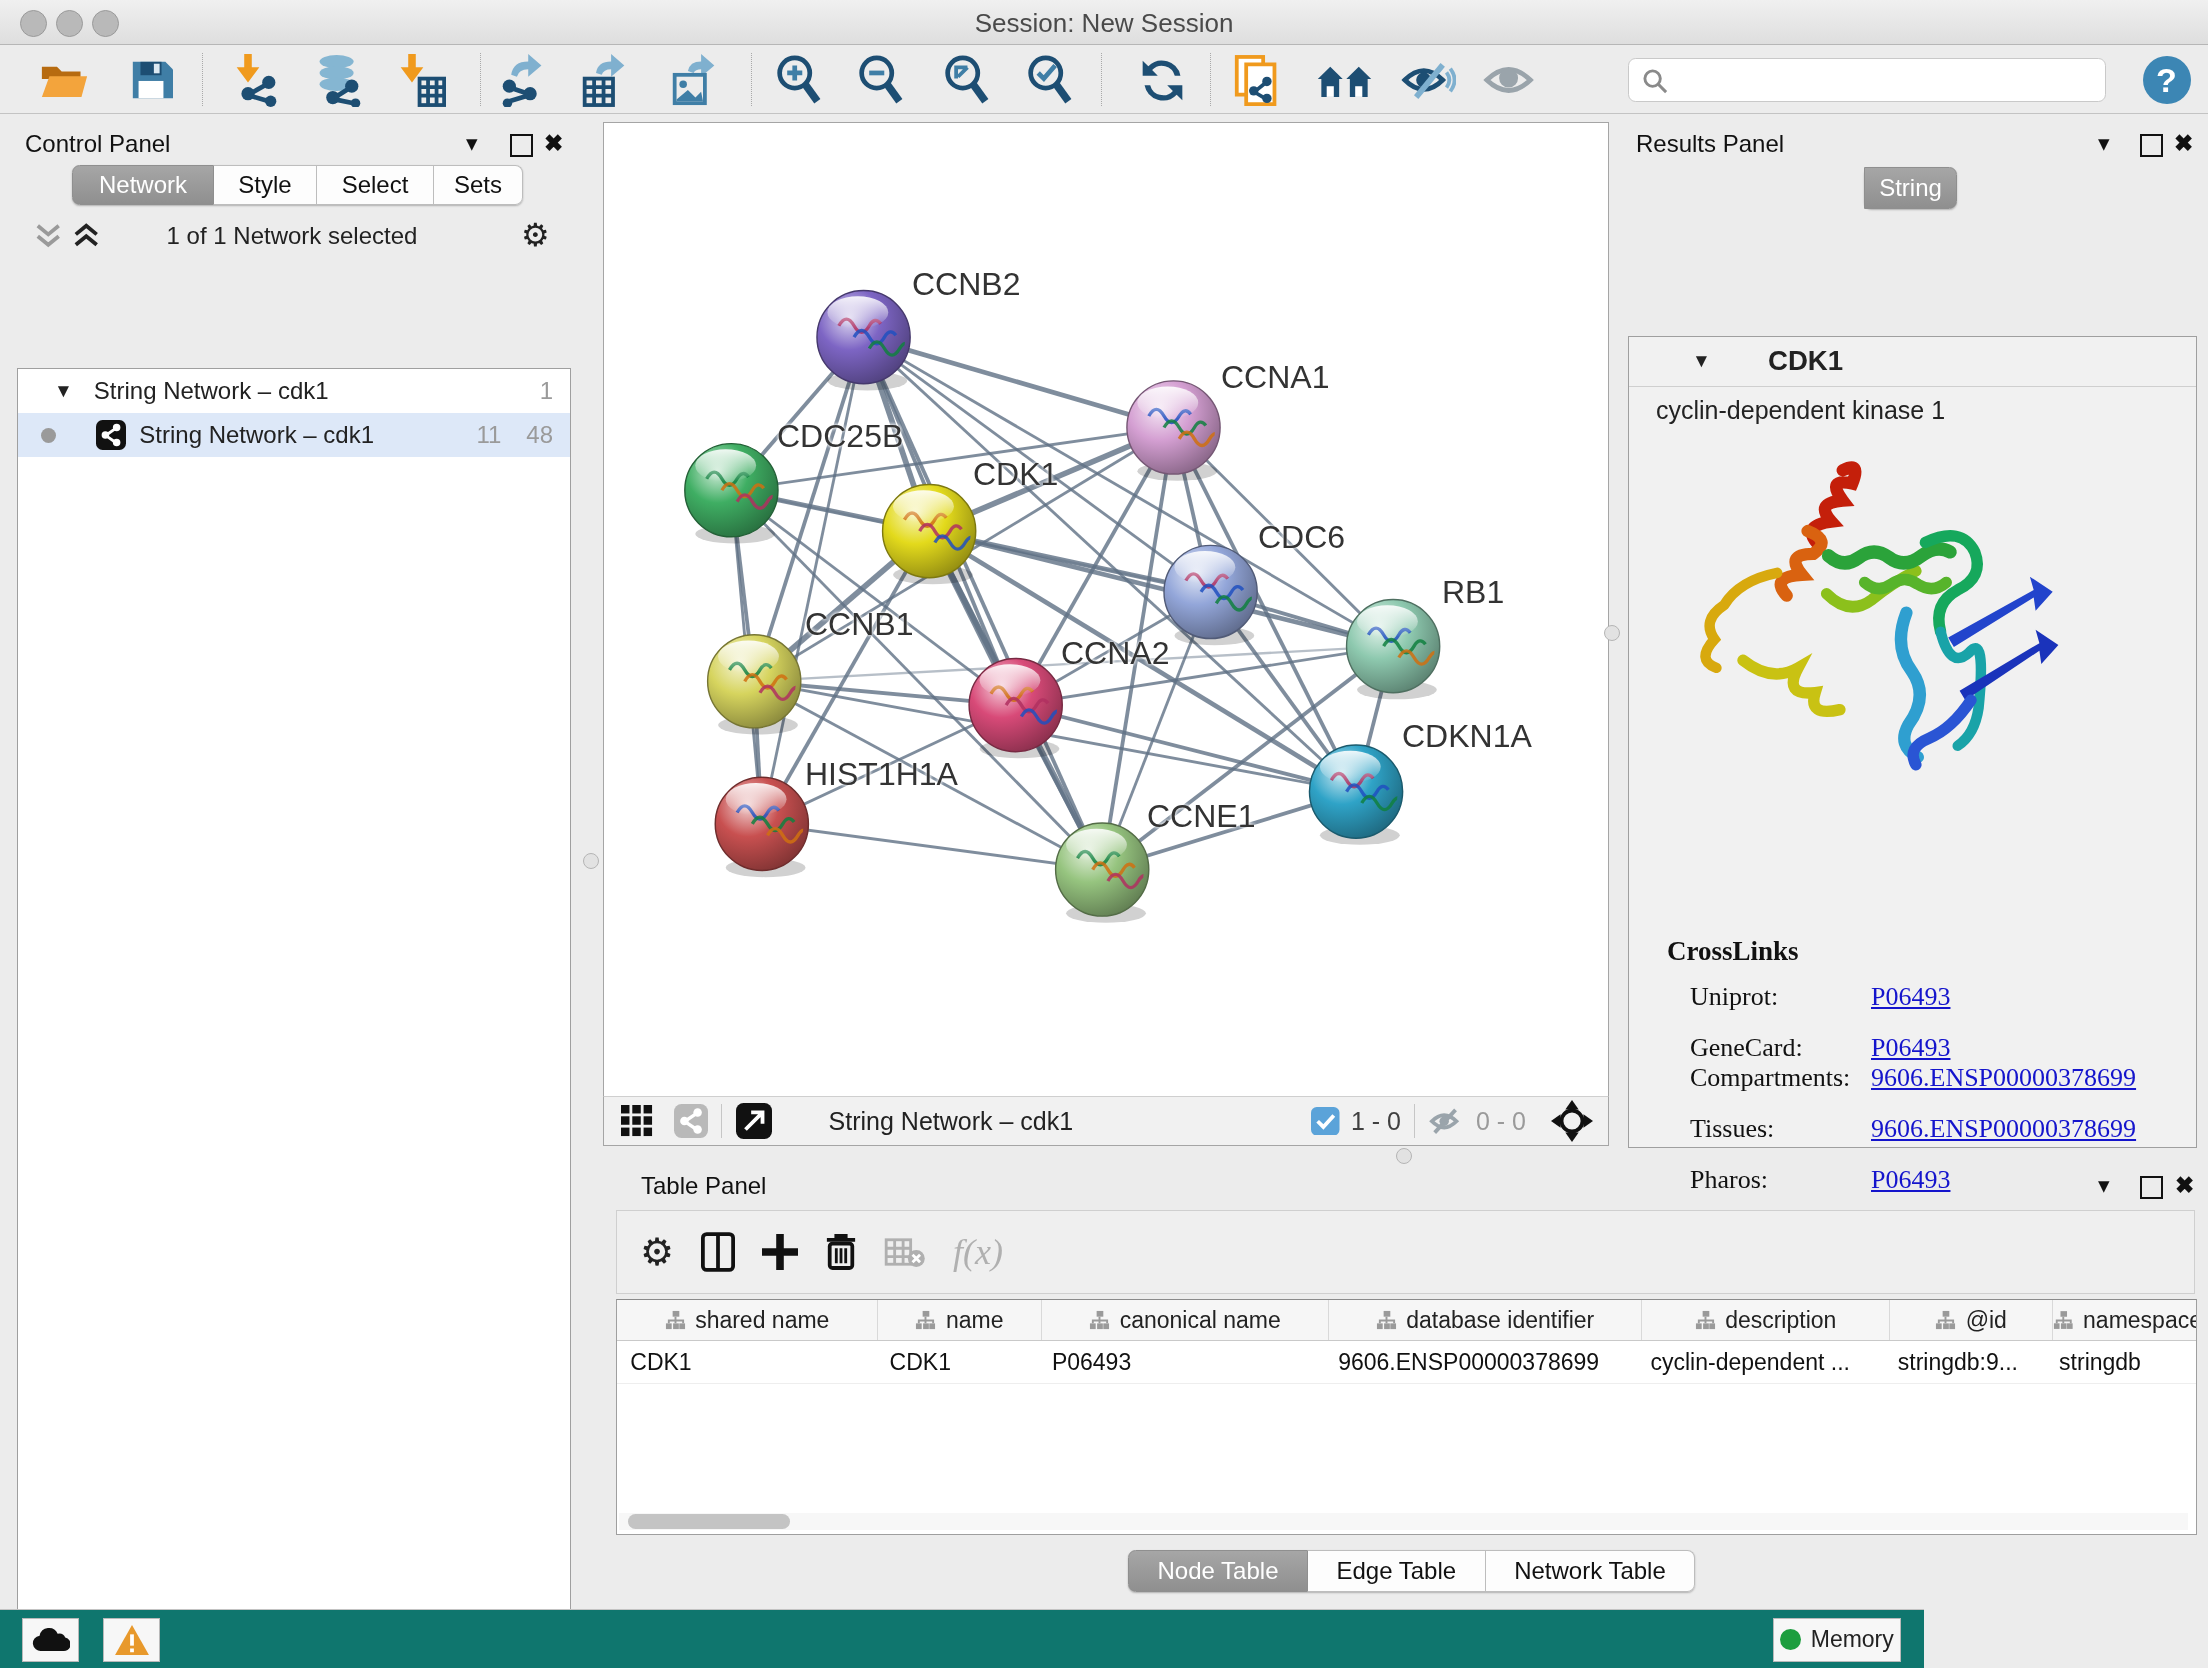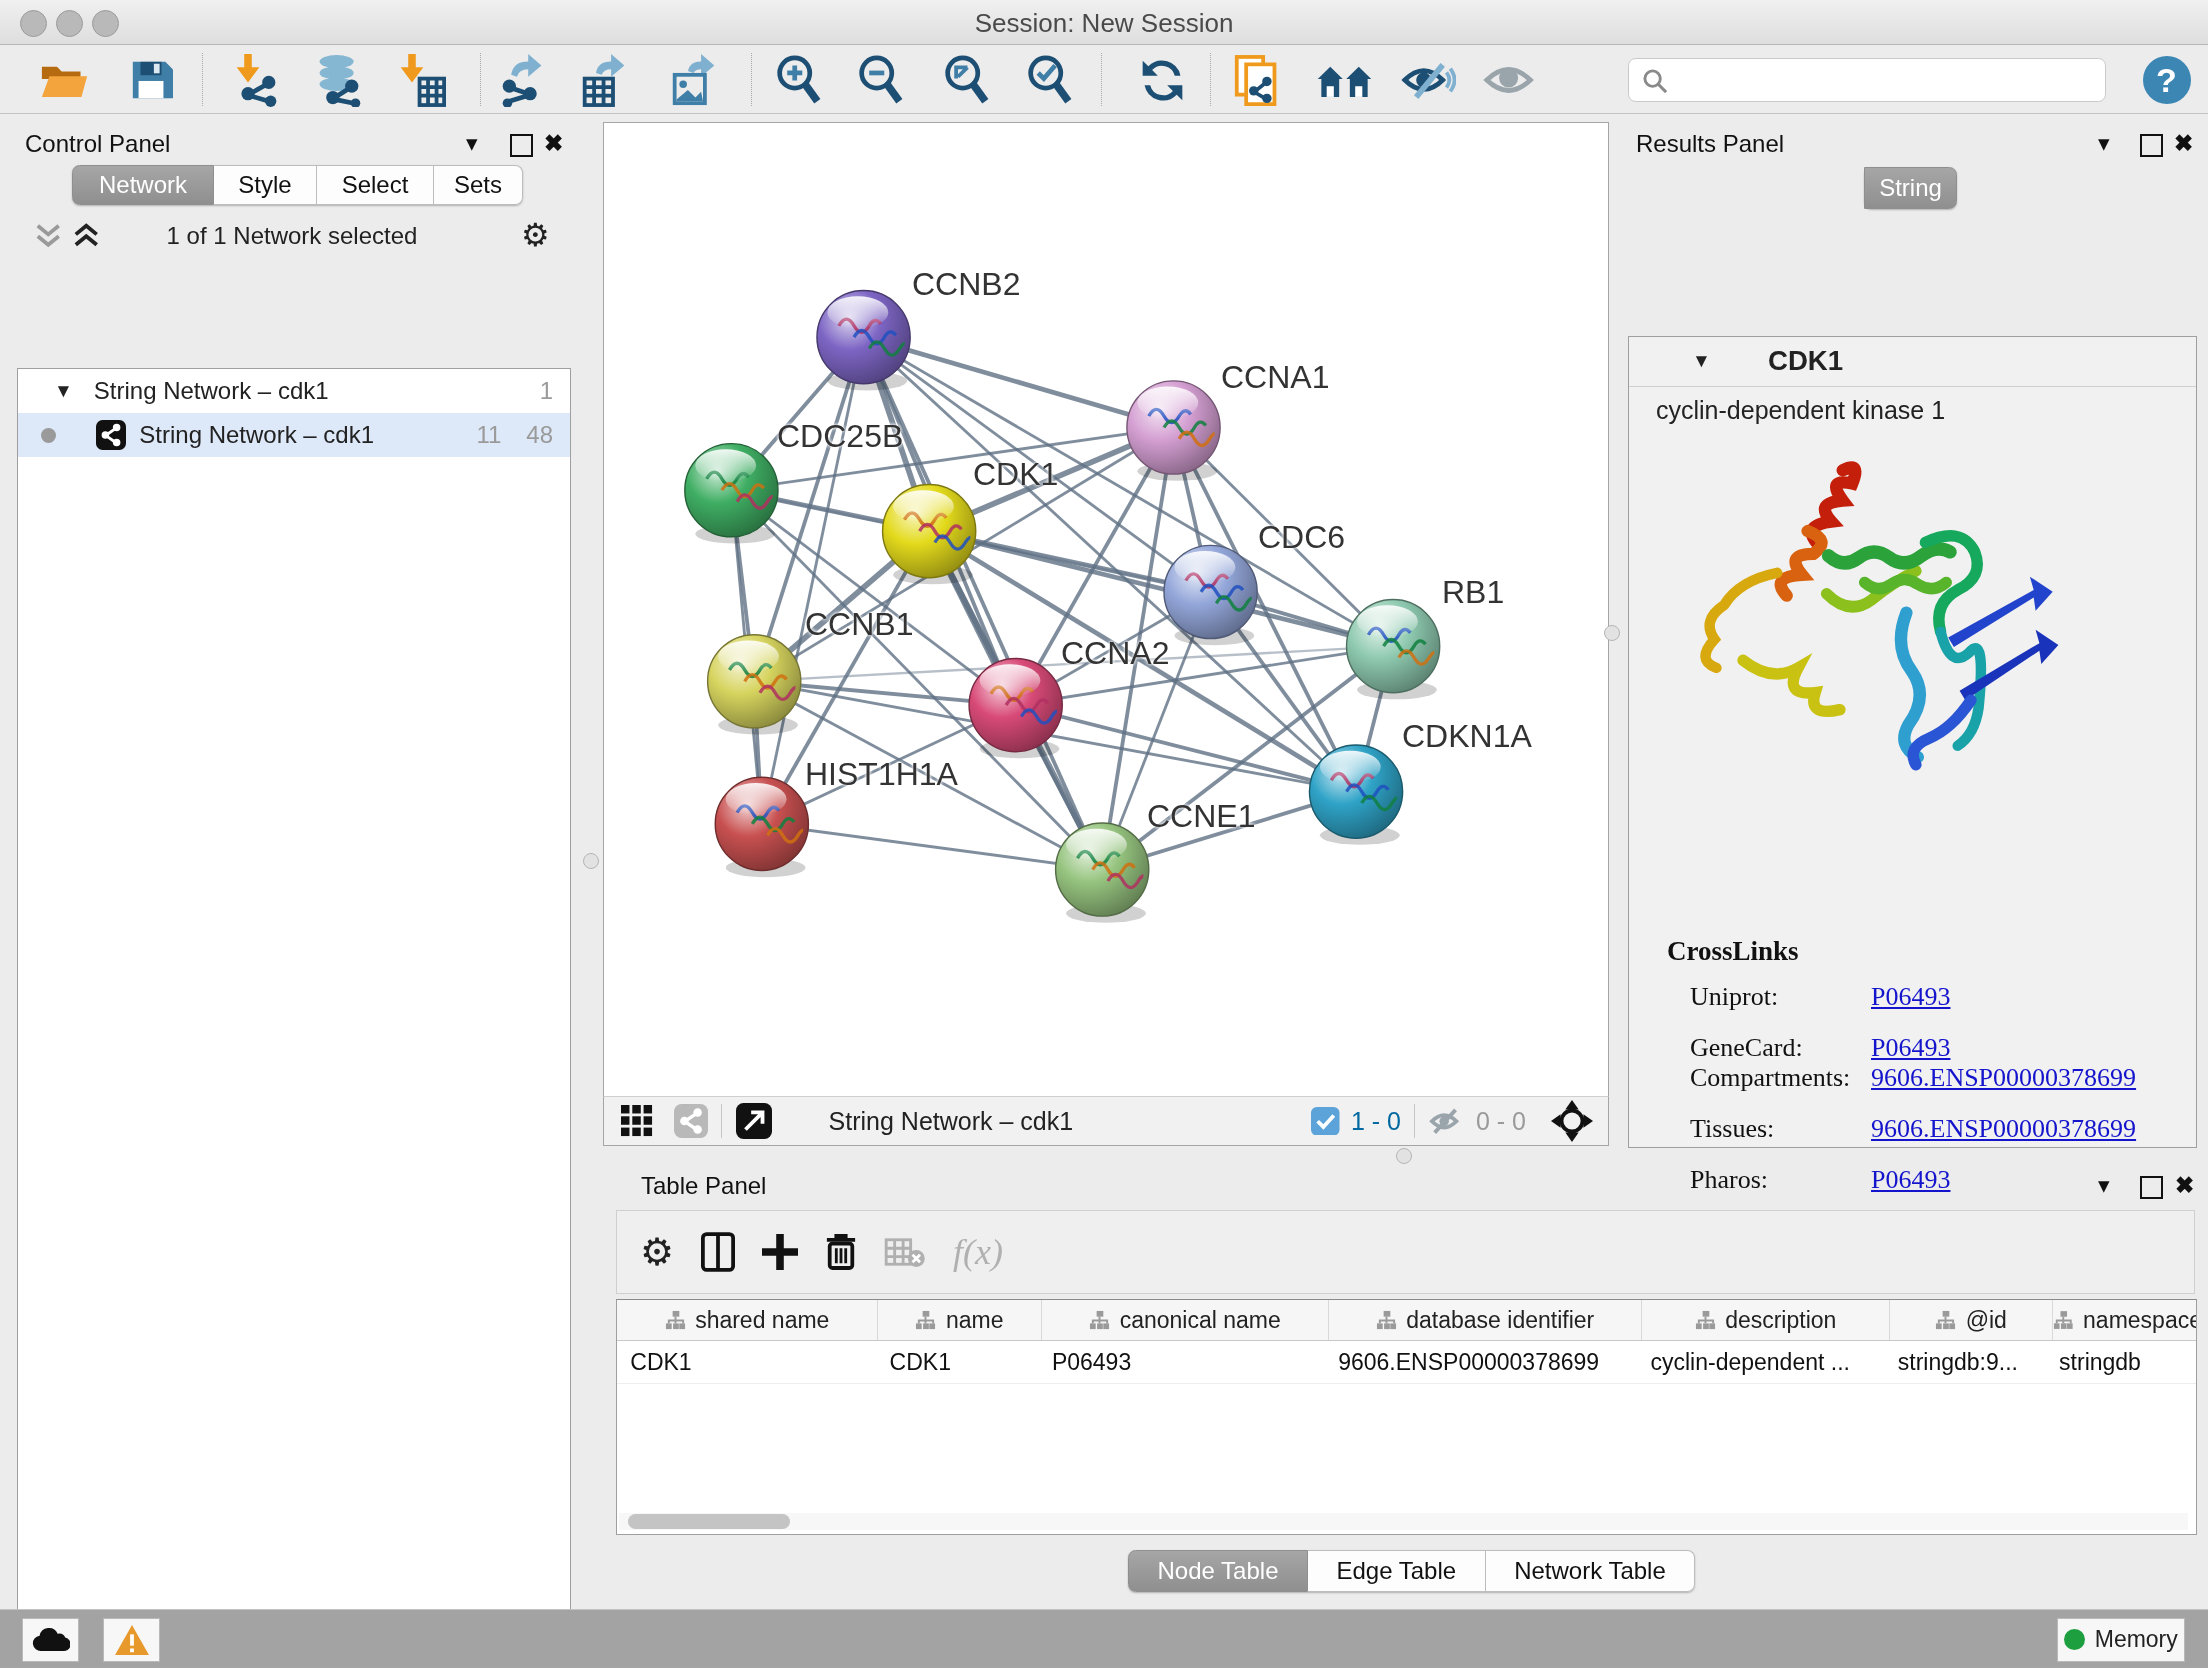--- a/index.html
+++ b/index.html
@@ -41,21 +41,21 @@
   
   .tp-toolbar{position:absolute;left:616px;top:1210px;width:1579px;height:84px;background:#efefef;border:1px solid #cfcfcf;display:flex;align-items:center;gap:27px;padding-left:23px;box-sizing:border-box;}
   .table-box{position:absolute;left:616px;top:1299px;width:1579px;height:234px;background:#fff;border:1px solid #9f9f9f;border-top:1.9px solid #8a8a8a;overflow:hidden;}
   .thead{display:flex;background:#f6f6f6;border-bottom:1px solid #c9c9c9;height:40px;}
   .th{display:flex;align-items:center;justify-content:center;gap:9.5px;border-right:1px solid #d9d9d9;font-size:23px;color:#222;overflow:hidden;white-space:nowrap;flex:none;}
   .trow{display:flex;height:42px;border-bottom:1px solid #eee;}
   .td{font-size:23px;color:#111;padding-left:13.3px;display:flex;align-items:center;overflow:hidden;white-space:nowrap;flex:none;}
   .hscroll{position:absolute;left:1.9px;bottom:3.8px;width:1569px;height:17px;background:#f7f7f7;}
   .hthumb{position:absolute;left:9.5px;top:1px;width:162px;height:15px;background:#c4c4c4;border-radius:7.6px;}
   
-  .statusbar{position:absolute;left:0;top:1609px;width:2208px;height:59px;background:#a3a3a3;border-top:1px solid #c3c3c3;}
+  .statusbar{position:absolute;left:0;top:1609px;width:1924px;height:59px;background:#0f766e;border-top:1px solid #c3c3c3;}
   .sq-btn{position:absolute;top:7.6px;width:55px;height:42px;background:#f7f7f7;border:1.9px solid #b9b9b9;display:flex;align-items:center;justify-content:center;}
   .mem-btn{position:absolute;right:23px;top:7.6px;width:126px;height:42px;background:#f7f7f7;border:1px solid #b9b9b9;display:flex;align-items:center;justify-content:center;gap:9.5px;font-size:23px;}
   .mem-dot{width:21px;height:21px;border-radius:50%;background:#1d9e3f;}
 </style>
 </head>
 <body>
 
 <div class="app">
 
   <div class="titlebar">
@@ -615,21 +615,21 @@
     <svg width="36" height="36" viewBox="0 0 38 38">
         <rect x="0" y="0" width="38" height="38" rx="8" fill="#111"></rect>
         <path d="M10 28 L26 12 M16 10 h12 v12" stroke="#fff" stroke-width="4" fill="none"></path>
       </svg>
     <div style="margin-left:57px;font-size:25px;color:#222;">String Network – cdk1</div>
     <div style="margin-left:auto;display:flex;align-items:center;">
       <svg width="28.5" height="28.5" viewBox="0 0 30 30">
           <rect x="0" y="0" width="30" height="30" rx="6" fill="#5ba3d9"></rect>
           <path d="M7 15 l6 6 L24 9" stroke="#fff" stroke-width="4" fill="none"></path>
         </svg>
-      <span style="margin-left:11.4px;font-size:25px;color:#0369a1;">1 - 0</span>
+      <span style="margin-left:11.4px;font-size:25px;color:#404040;">1 - 0</span>
       <div class="vline"></div>
       <svg width="36" height="28.5" viewBox="0 0 38 30">
           <path d="M3 15 Q16 2 29 15 Q16 28 3 15z" fill="none" stroke="#9aa4ab" stroke-width="4"></path>
           <circle cx="16" cy="15" r="5" fill="#9aa4ab"></circle>
           <path d="M28 3 L6 27" stroke="#9aa4ab" stroke-width="4"></path>
         </svg>
       <span style="margin-left:11.4px;font-size:25px;color:#9a9a9a;">0 - 0</span>
       <svg style="margin-left:25px;margin-right:15px;" width="42" height="42" viewBox="0 0 44 44">
           <circle cx="22" cy="22" r="11" fill="none" stroke="#111" stroke-width="4"></circle>
           <g fill="#111">

